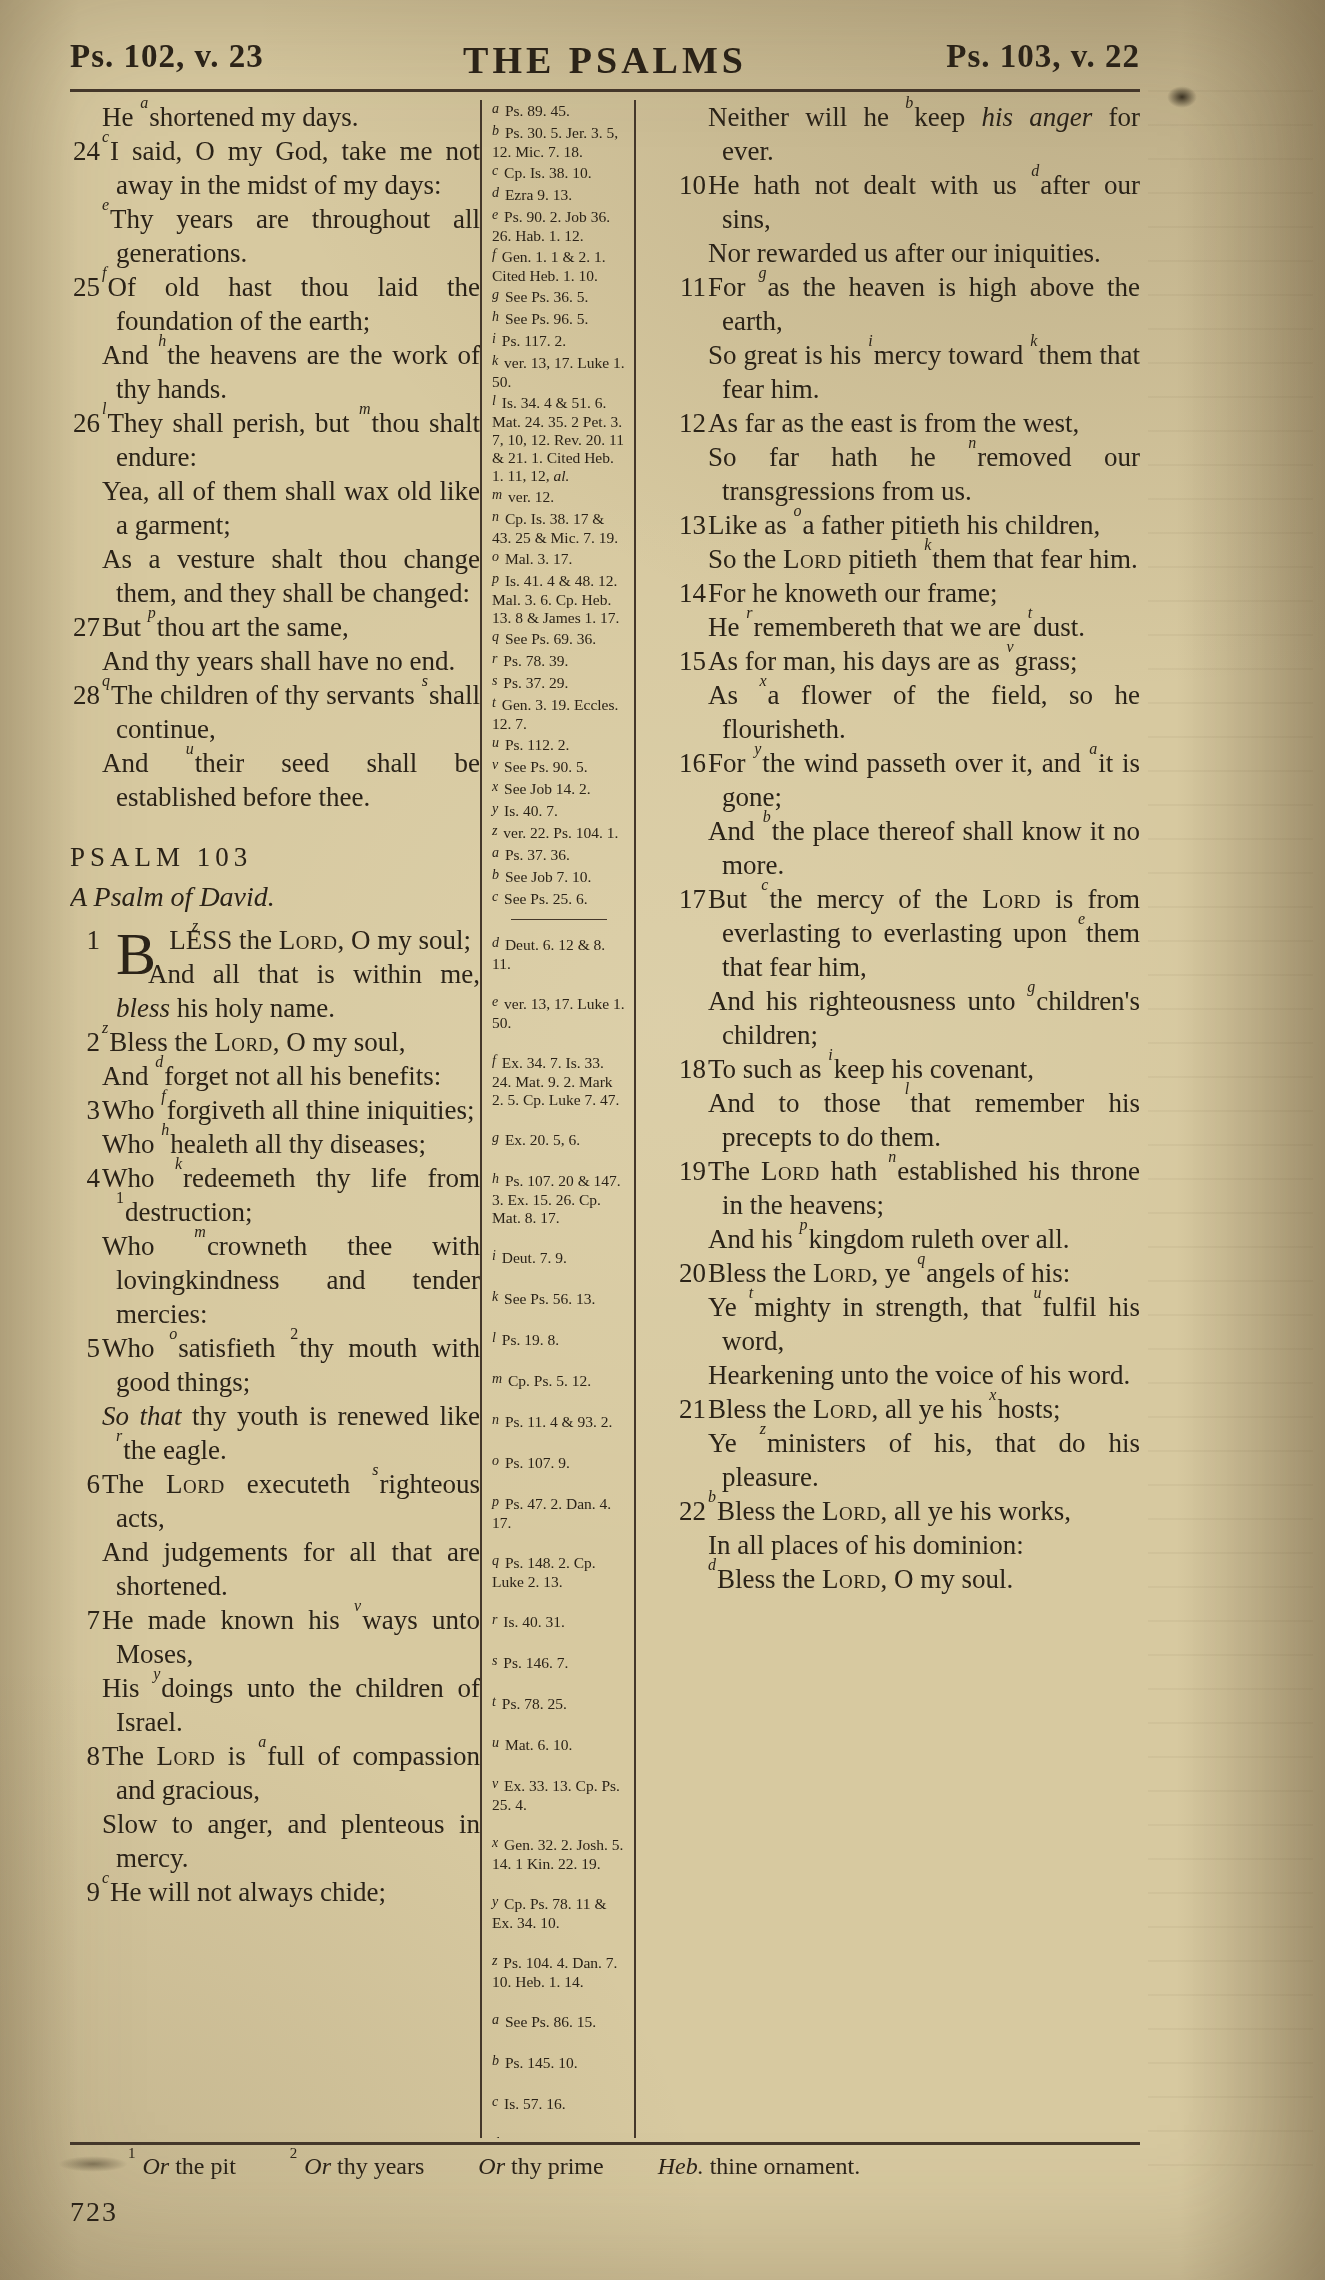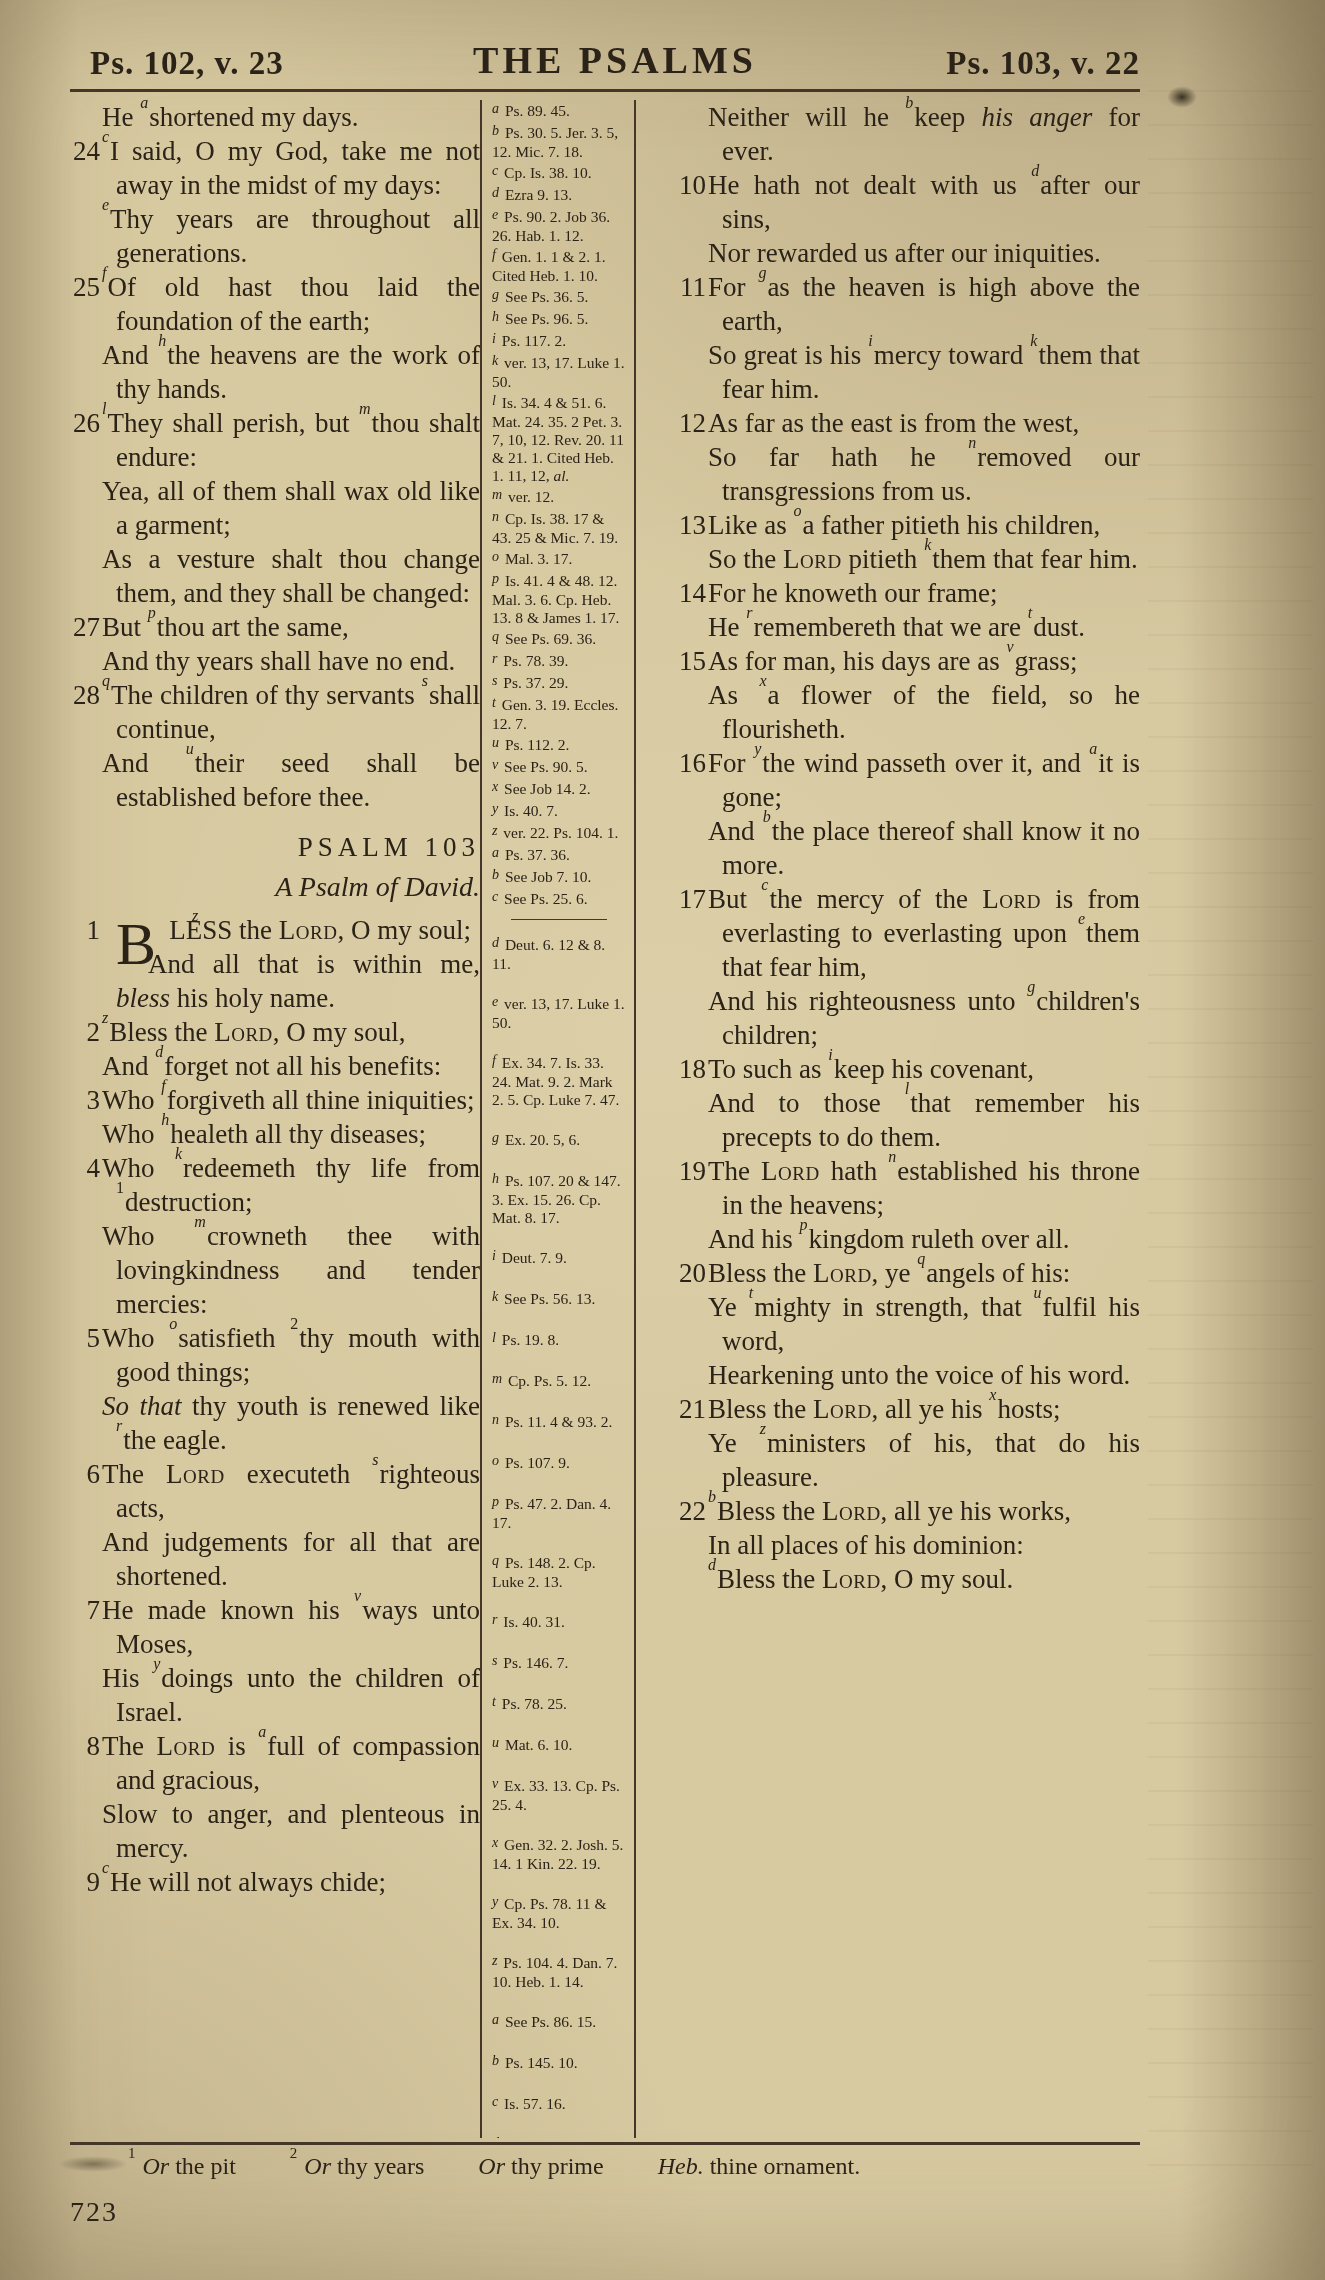--- a/index.html
+++ b/index.html
@@ -21,42 +21,42 @@
     position: absolute; top: 90px; right: 12px; width: 165px; height: 2080px;
     background: repeating-linear-gradient(to bottom, rgba(90,72,42,.10) 0 2px, transparent 2px 34px);
     opacity: .55; pointer-events: none;
   }
   .smudge-a { position: absolute; top: 86px; right: 128px; width: 30px; height: 22px;
     background: radial-gradient(ellipse at center, rgba(35,28,16,.85), transparent 70%); }
   .smudge-b { position: absolute; left: 58px; bottom: 108px; width: 70px; height: 16px;
     background: radial-gradient(ellipse at center, rgba(45,36,20,.45), transparent 70%); }
   .inner { position: absolute; left: 70px; top: 0; width: 1070px; }
 
-  header.running { display: flex; justify-content: space-between; align-items: flex-end; padding-top: 38px; font-weight: bold; margin-left: 20px; }
+  header.running { display: flex; justify-content: space-between; align-items: flex-start; padding-top: 38px; font-weight: bold; }
   .rh-side { font-size: 33px; letter-spacing: 1px; }
   .rh-center { font-size: 38px; letter-spacing: 4px; }
   .head-rule, .foot-rule { height: 3px; background: var(--rule, #44372a); }
   .head-rule { margin-top: 7px; }
 
   .columns { display: flex; height: 2046px; overflow: hidden; padding-top: 8px; }
   .col-left { width: 410px; }
   .vrule { width: 2px; background: var(--rule, #44372a); }
   .col-mid { width: 152px; padding: 2px 8px 0 10px; }
   .col-right { flex: 1; padding-left: 32px; }
 
   .vl { margin: 0; position: relative; padding-left: 46px; text-indent: -14px;
         text-align: justify; font-size: 27px; line-height: 34px; }
   .col-right .vl { padding-left: 54px; }
   .vn { position: absolute; left: 0; top: 0; width: 30px; text-align: right; text-indent: 0; }
   .col-right .vn { width: 38px; }
   sup.ref { font-style: italic; font-size: 16px; line-height: 0; position: relative; top: -8px; margin-right: 1px; }
   sup.fn  { font-size: 16px; line-height: 0; position: relative; top: -8px; margin-right: 1px; }
   .lord { font-variant: small-caps; letter-spacing: .5px; }
 
-  .psalm-head { text-align: right; margin: 18px 0 10px; }
+  .psalm-head { text-align: left; margin: 28px 0 10px; }
   .psalm-title { font-size: 27px; letter-spacing: 5px; }
   .psalm-sub { font-style: italic; font-size: 28px; margin-top: 8px; }
 
   .dropline { text-indent: 0; }
   .dc { float: left; font-size: 60px; line-height: 54px; padding-right: 6px; margin-top: 4px; }
   .dcsup { position: absolute; left: 30px; top: 8px; }
 
   .refent { margin: 0 0 3px; font-size: 15.5px; line-height: 18px; }
   .rl { font-size: 14px; position: relative; top: -3px; margin-right: 2px; font-style: italic; }
   #refs2 .refent { margin-bottom: 22px; }

